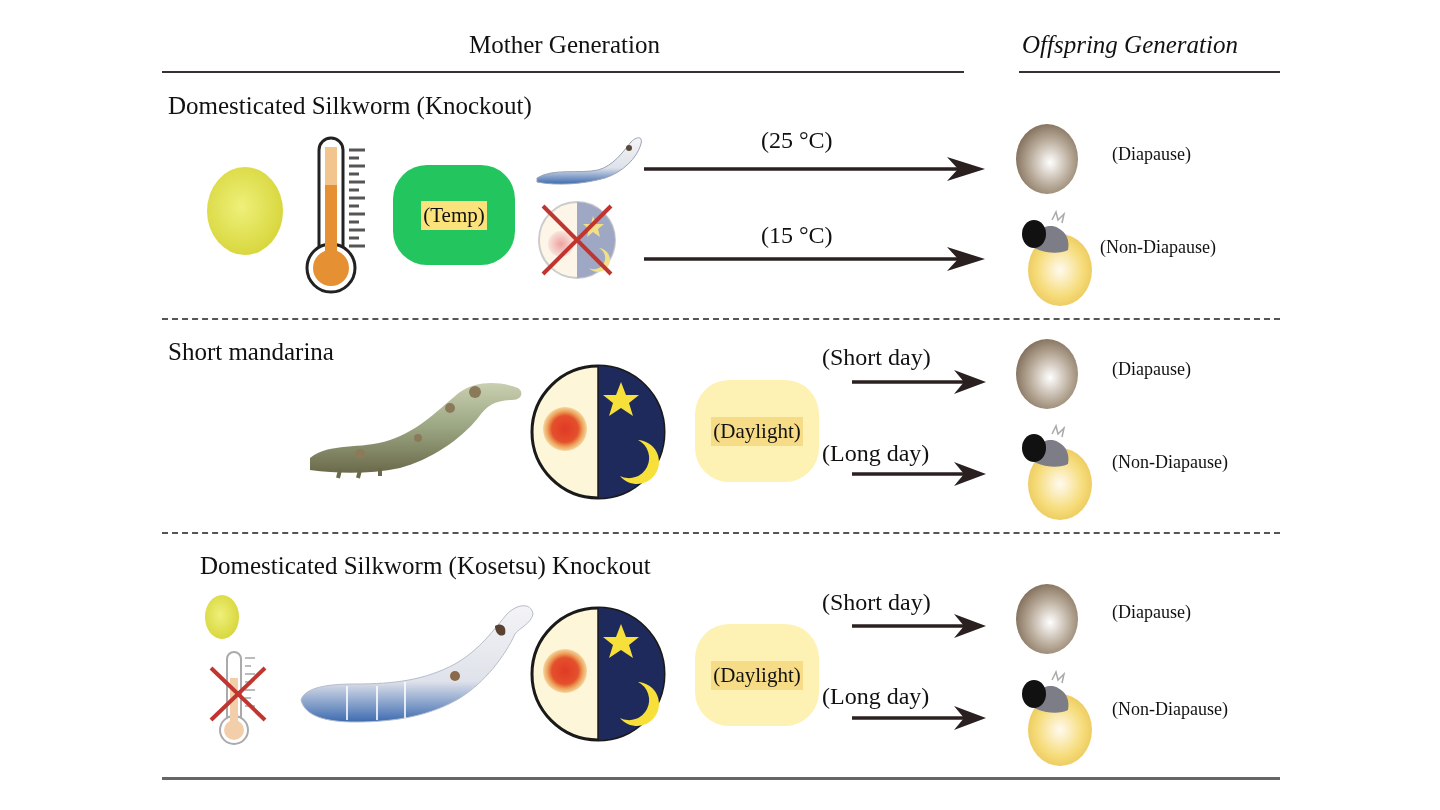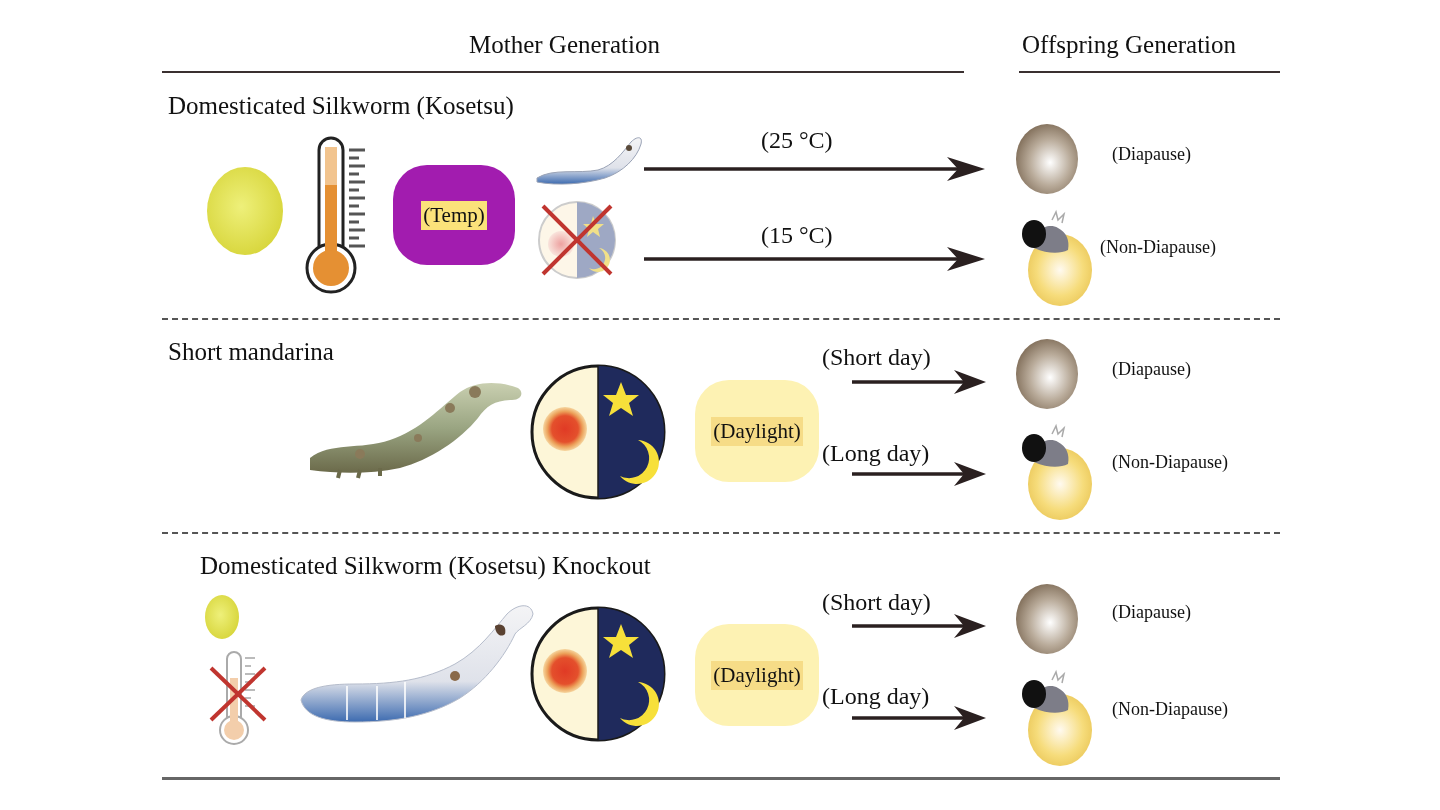--- a/index.html
+++ b/index.html
@@ -55,25 +55,25 @@
     <linearGradient id="gWild" x1="0" y1="0" x2="0" y2="1">
       <stop offset="0%" stop-color="#c9cfb0"></stop>
       <stop offset="50%" stop-color="#9aa582"></stop>
       <stop offset="100%" stop-color="#6b6a4a"></stop>
     </linearGradient>
   </defs>
 </svg>
 
 <div class="abs serif hdr" style="left:456px;top:31px;margin-left:13px;">Mother Generation</div>
 <div class="rule" style="left:162px;top:71px;width:802px;"></div>
-<div class="abs serif hdr" style="left:1022px;top:31px;">Offspring Generation</div>
+<div class="abs serif hdr" style="left:1022px;top:31px;font-style:italic;">Offspring Generation</div>
 <div class="rule" style="left:1019px;top:71px;width:261px;"></div>
 
 <div>
-  <div class="abs serif species" style="left:168px;top:92px;">Domesticated Silkworm (Kosetsu)</div>
+  <div class="abs serif species" style="left:168px;top:92px;">Domesticated Silkworm (Knockout)</div>
 
   <svg style="left:205px;top:165px;" width="82" height="92">
     <ellipse cx="40" cy="46" rx="38" ry="44" fill="url(#gCocoon)"></ellipse>
   </svg>
 
   <svg style="left:305px;top:135px;" width="72" height="162">
     <rect x="14" y="3" width="24" height="120" rx="12" fill="#fff" stroke="#222" stroke-width="3"></rect>
     <circle cx="26" cy="133" r="24" fill="#fff" stroke="#222" stroke-width="3"></circle>
     <rect x="20" y="12" width="12" height="40" fill="#f2c48e"></rect>
     <rect x="20" y="50" width="12" height="80" fill="#e59033"></rect>
@@ -88,21 +88,21 @@
       <line x1="44" y1="63" x2="60" y2="63"></line>
         <line x1="44" y1="71" x2="54" y2="71"></line>
       <line x1="44" y1="79" x2="60" y2="79"></line>
         <line x1="44" y1="87" x2="54" y2="87"></line>
       <line x1="44" y1="95" x2="60" y2="95"></line>
         <line x1="44" y1="103" x2="54" y2="103"></line>
       <line x1="44" y1="111" x2="60" y2="111"></line>
     </g>
   </svg>
 
-  <div class="pill" style="left:393px;top:165px;width:122px;height:100px;background:#a21caf;">
+  <div class="pill" style="left:393px;top:165px;width:122px;height:100px;background:#22c55e;">
     <span class="serif" style="background:#fbe27a;">(Temp)</span>
   </div>
 
   <svg style="left:533px;top:130px;" width="112" height="60">
     <path d="M4 48 C20 38 45 44 65 40 C80 36 90 22 98 12 C104 6 110 6 108 14 C104 28 90 42 72 48 C52 54 24 56 4 52 Z" fill="url(#gLarva)" stroke="#9aa3b6" stroke-width="1"></path>
     <circle cx="96" cy="18" r="3" fill="#5a4a3a"></circle>
   </svg>
 
   <svg style="left:537px;top:200px;" width="82" height="82">
     <circle cx="40" cy="40" r="38" fill="#fdf6e8" stroke="#ccc" stroke-width="2"></circle>

